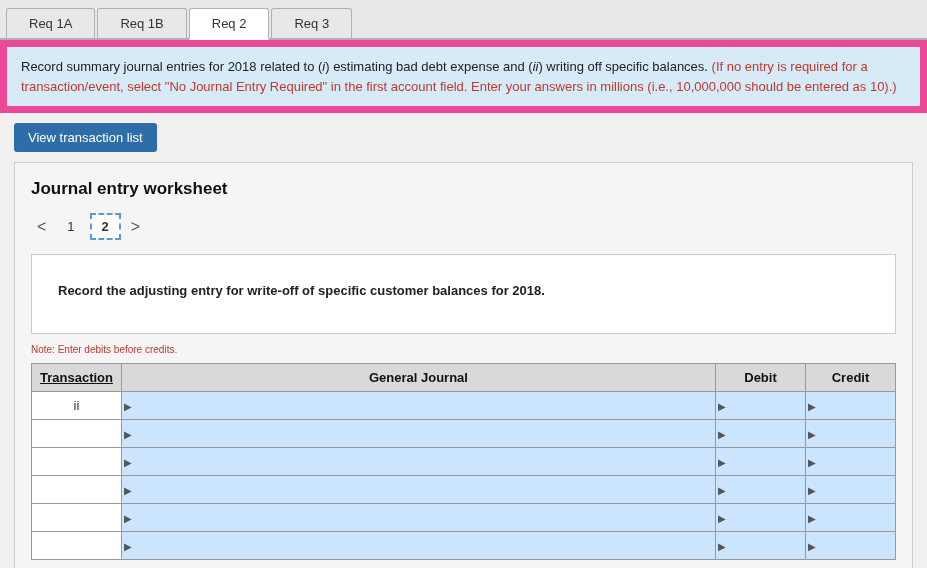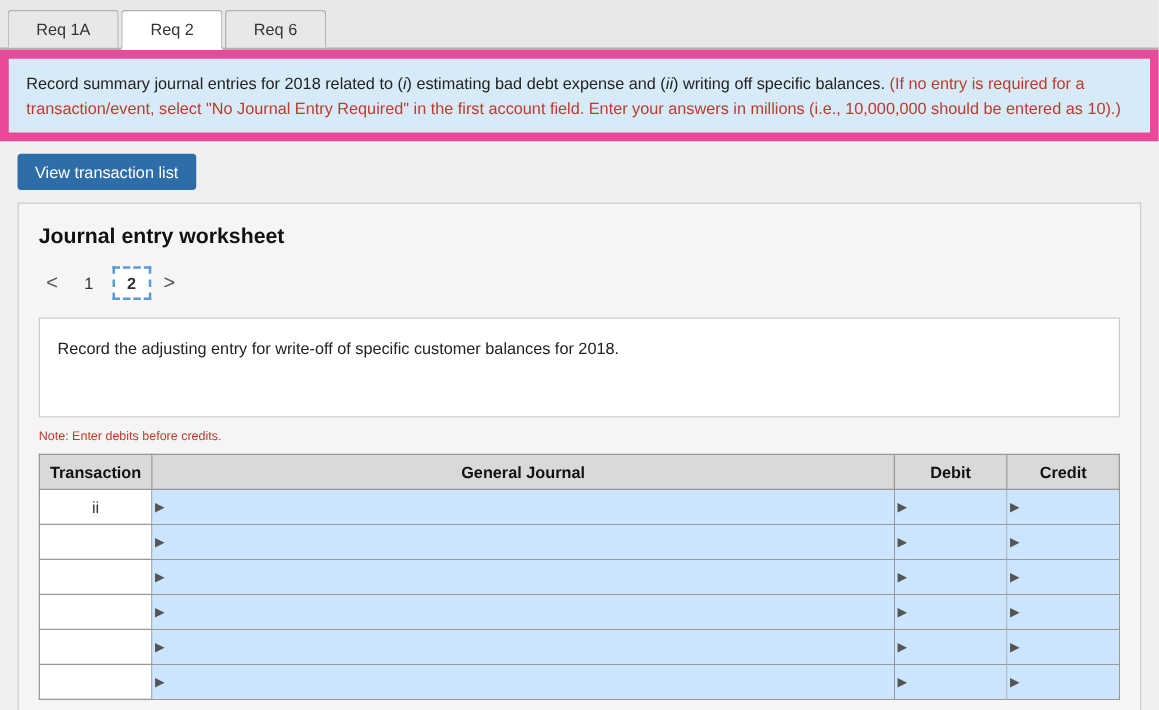--- a/index.html
+++ b/index.html
@@ -104,26 +104,27 @@
     .page-num.active {
       border: 2px dashed #5b9bd5;
       background: #fff;
       font-weight: bold;
     }
 
     
     .description-box {
       border: 1px solid #ccc;
       background: #fff;
-      padding: 14px;
+      padding: 26px;
       margin-bottom: 10px;
       font-size: 13px;
       color: #222;
       line-height: 1.5;
       min-height: 80px;
+      font-weight: bold;
     }
 
     
     .note-text {
       color: #c0392b;
       font-size: 10px;
       margin-bottom: 8px;
     }
 
     
@@ -135,20 +136,21 @@
     .journal-table thead tr th {
       background: #d9d9d9;
       border: 1px solid #999;
       padding: 6px 8px;
       text-align: center;
       font-weight: bold;
       color: #111;
     }
     .journal-table thead tr th:first-child {
       width: 84px;
+      text-decoration: underline;
     }
     .journal-table thead tr th:nth-child(2) {
       width: auto;
     }
     .journal-table thead tr th:nth-child(3),
     .journal-table thead tr th:nth-child(4) {
       width: 90px;
     }
     .journal-table tbody tr td {
       border: 1px solid #999;
@@ -191,22 +193,23 @@
     }
   </style>
 </head>
 <body>
 
 
 
 
 <div class="tabs-bar">
   <div class="tab">Req 1A</div>
+  <div class="tab">Req 1B</div>
   <div class="tab active">Req 2</div>
-  <div class="tab">Req 6</div>
+  <div class="tab">Req 3</div>
 </div>
 
 
 <div class="info-box">
   Record summary journal entries for 2018 related to (<i>i</i>) estimating bad debt expense and (<i>ii</i>) writing off specific balances.
   <span class="red-text">
     (If no entry is required for a transaction/event, select "No Journal Entry Required" in the first account field. Enter your answers in millions (i.e., 10,000,000 should be entered as 10).)
   </span>
 </div>
 

